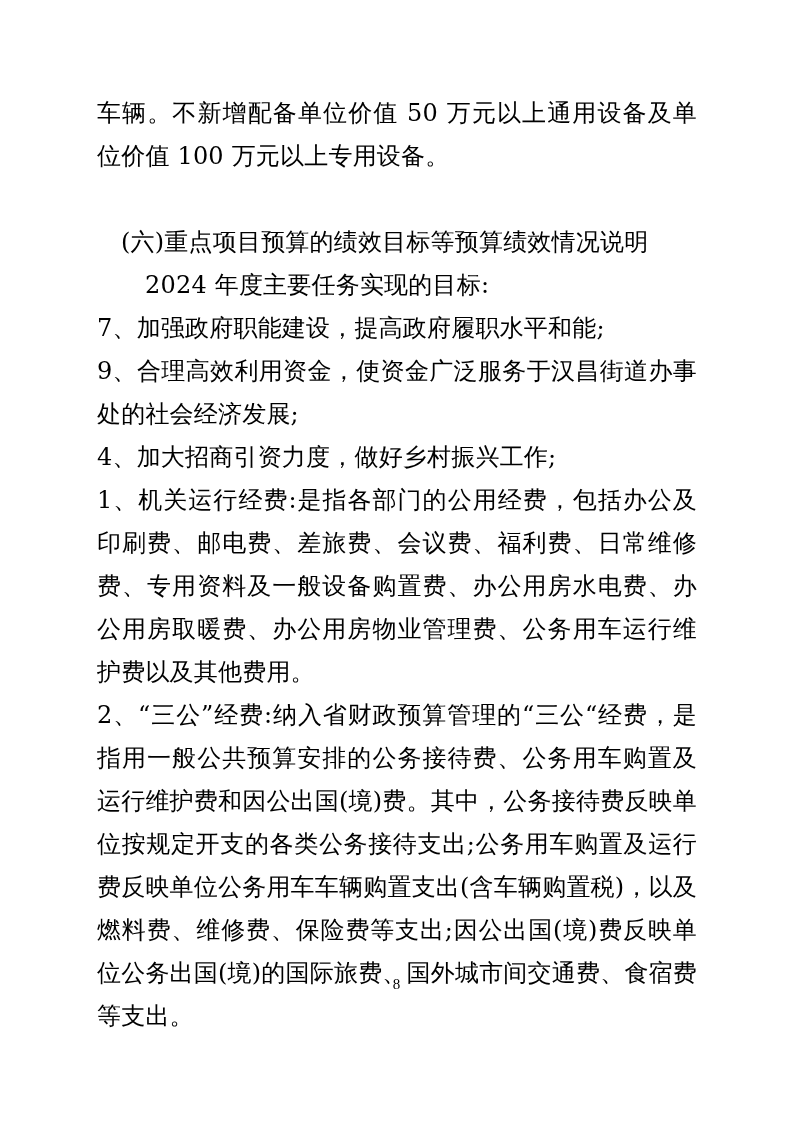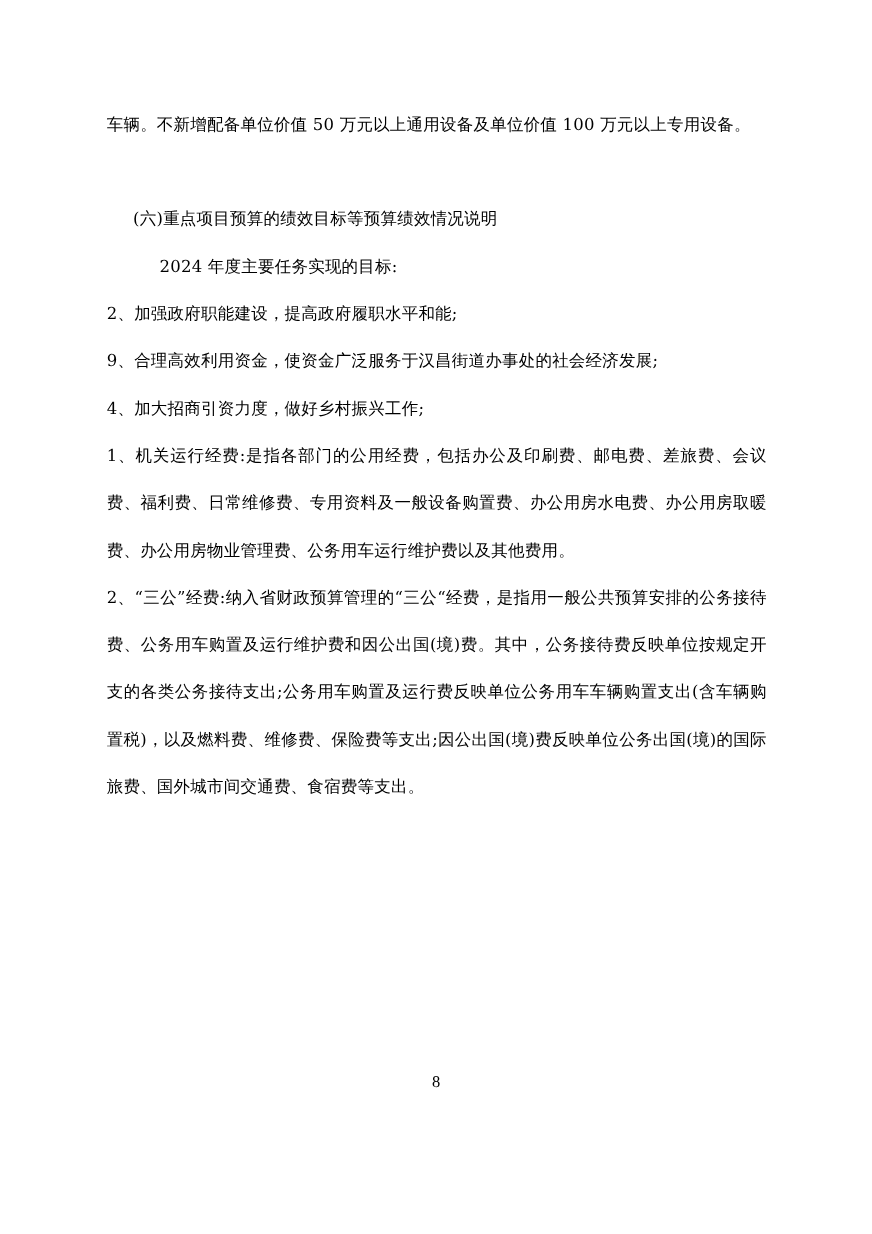--- a/index.html
+++ b/index.html
@@ -24,21 +24,21 @@
     background: #ffffff;
   }
   .content {
     position: absolute;
     left: 97px;
     top: 92px;
     width: 600px;
   }
   p {
     margin: 0;
-    font-size: 15px;
+    font-size: 24px;
     line-height: 43px;
     text-align: justify;
     text-justify: inter-ideograph;
     letter-spacing: 0.2px;
   }
   .para {
     text-indent: 0;
   }
   .indent-1 {
     text-indent: 24px;
@@ -71,21 +71,21 @@
 
 <div class="page">
   <div class="content">
 
     <p class="para">车辆。不新增配备单位价值 50 万元以上通用设备及单位价值 100 万元以上专用设备。</p>
 
     <p class="para indent-1 gap-before">(六)重点项目预算的绩效目标等预算绩效情况说明</p>
 
     <p class="para indent-2">2024 年度主要任务实现的目标:</p>
 
-    <p class="para">2、加强政府职能建设，提高政府履职水平和能;</p>
+    <p class="para">7、加强政府职能建设，提高政府履职水平和能;</p>
 
 
     <p class="para">9、合理高效利用资金，使资金广泛服务于汉昌街道办事处的社会经济发展;</p>
 
     <p class="para">4、加大招商引资力度，做好乡村振兴工作;</p>
 
 
     <p class="para">1、机关运行经费:是指各部门的公用经费，包括办公及印刷费、邮电费、差旅费、会议费、福利费、日常维修费、专用资料及一般设备购置费、办公用房水电费、办公用房取暖费、办公用房物业管理费、公务用车运行维护费以及其他费用。</p>
 
     <p class="para">2、“三公”经费:纳入省财政预算管理的“三公“经费，是指用一般公共预算安排的公务接待费、公务用车购置及运行维护费和因公出国(境)费。其中，公务接待费反映单位按规定开支的各类公务接待支出;公务用车购置及运行费反映单位公务用车车辆购置支出(含车辆购置税)，以及燃料费、维修费、保险费等支出;因公出国(境)费反映单位公务出国(境)的国际旅费、国外城市间交通费、食宿费等支出。</p>

